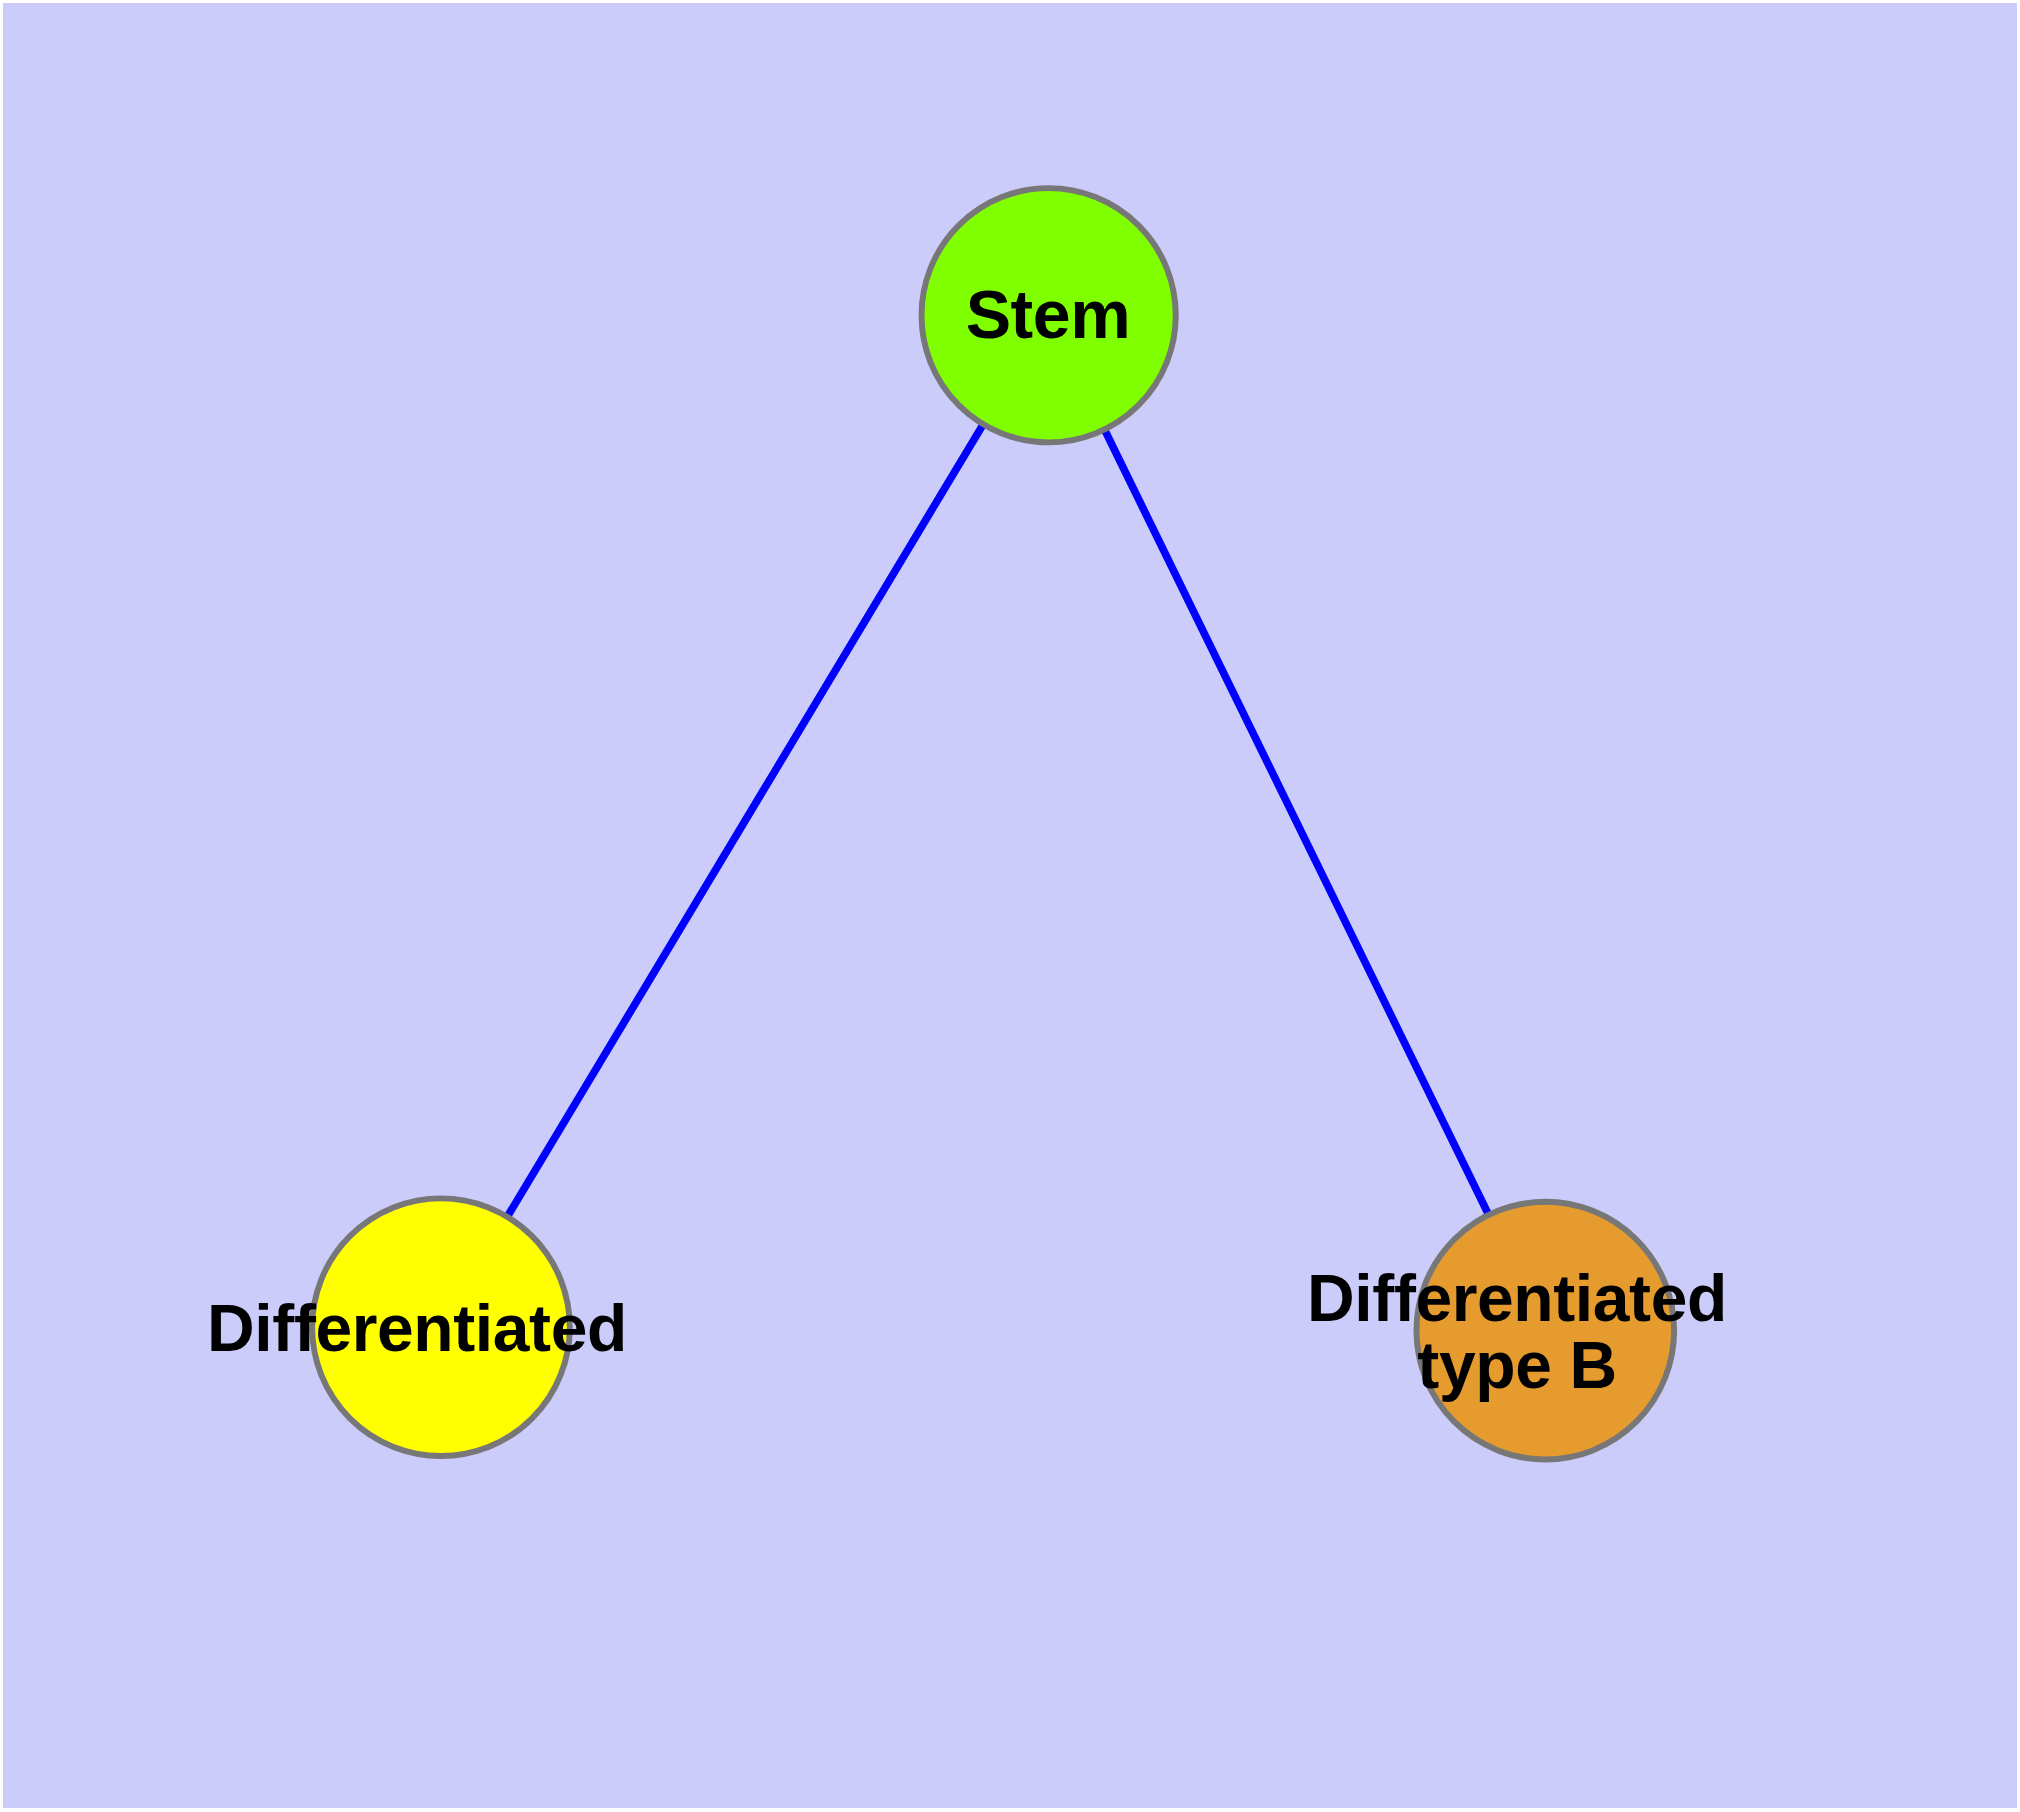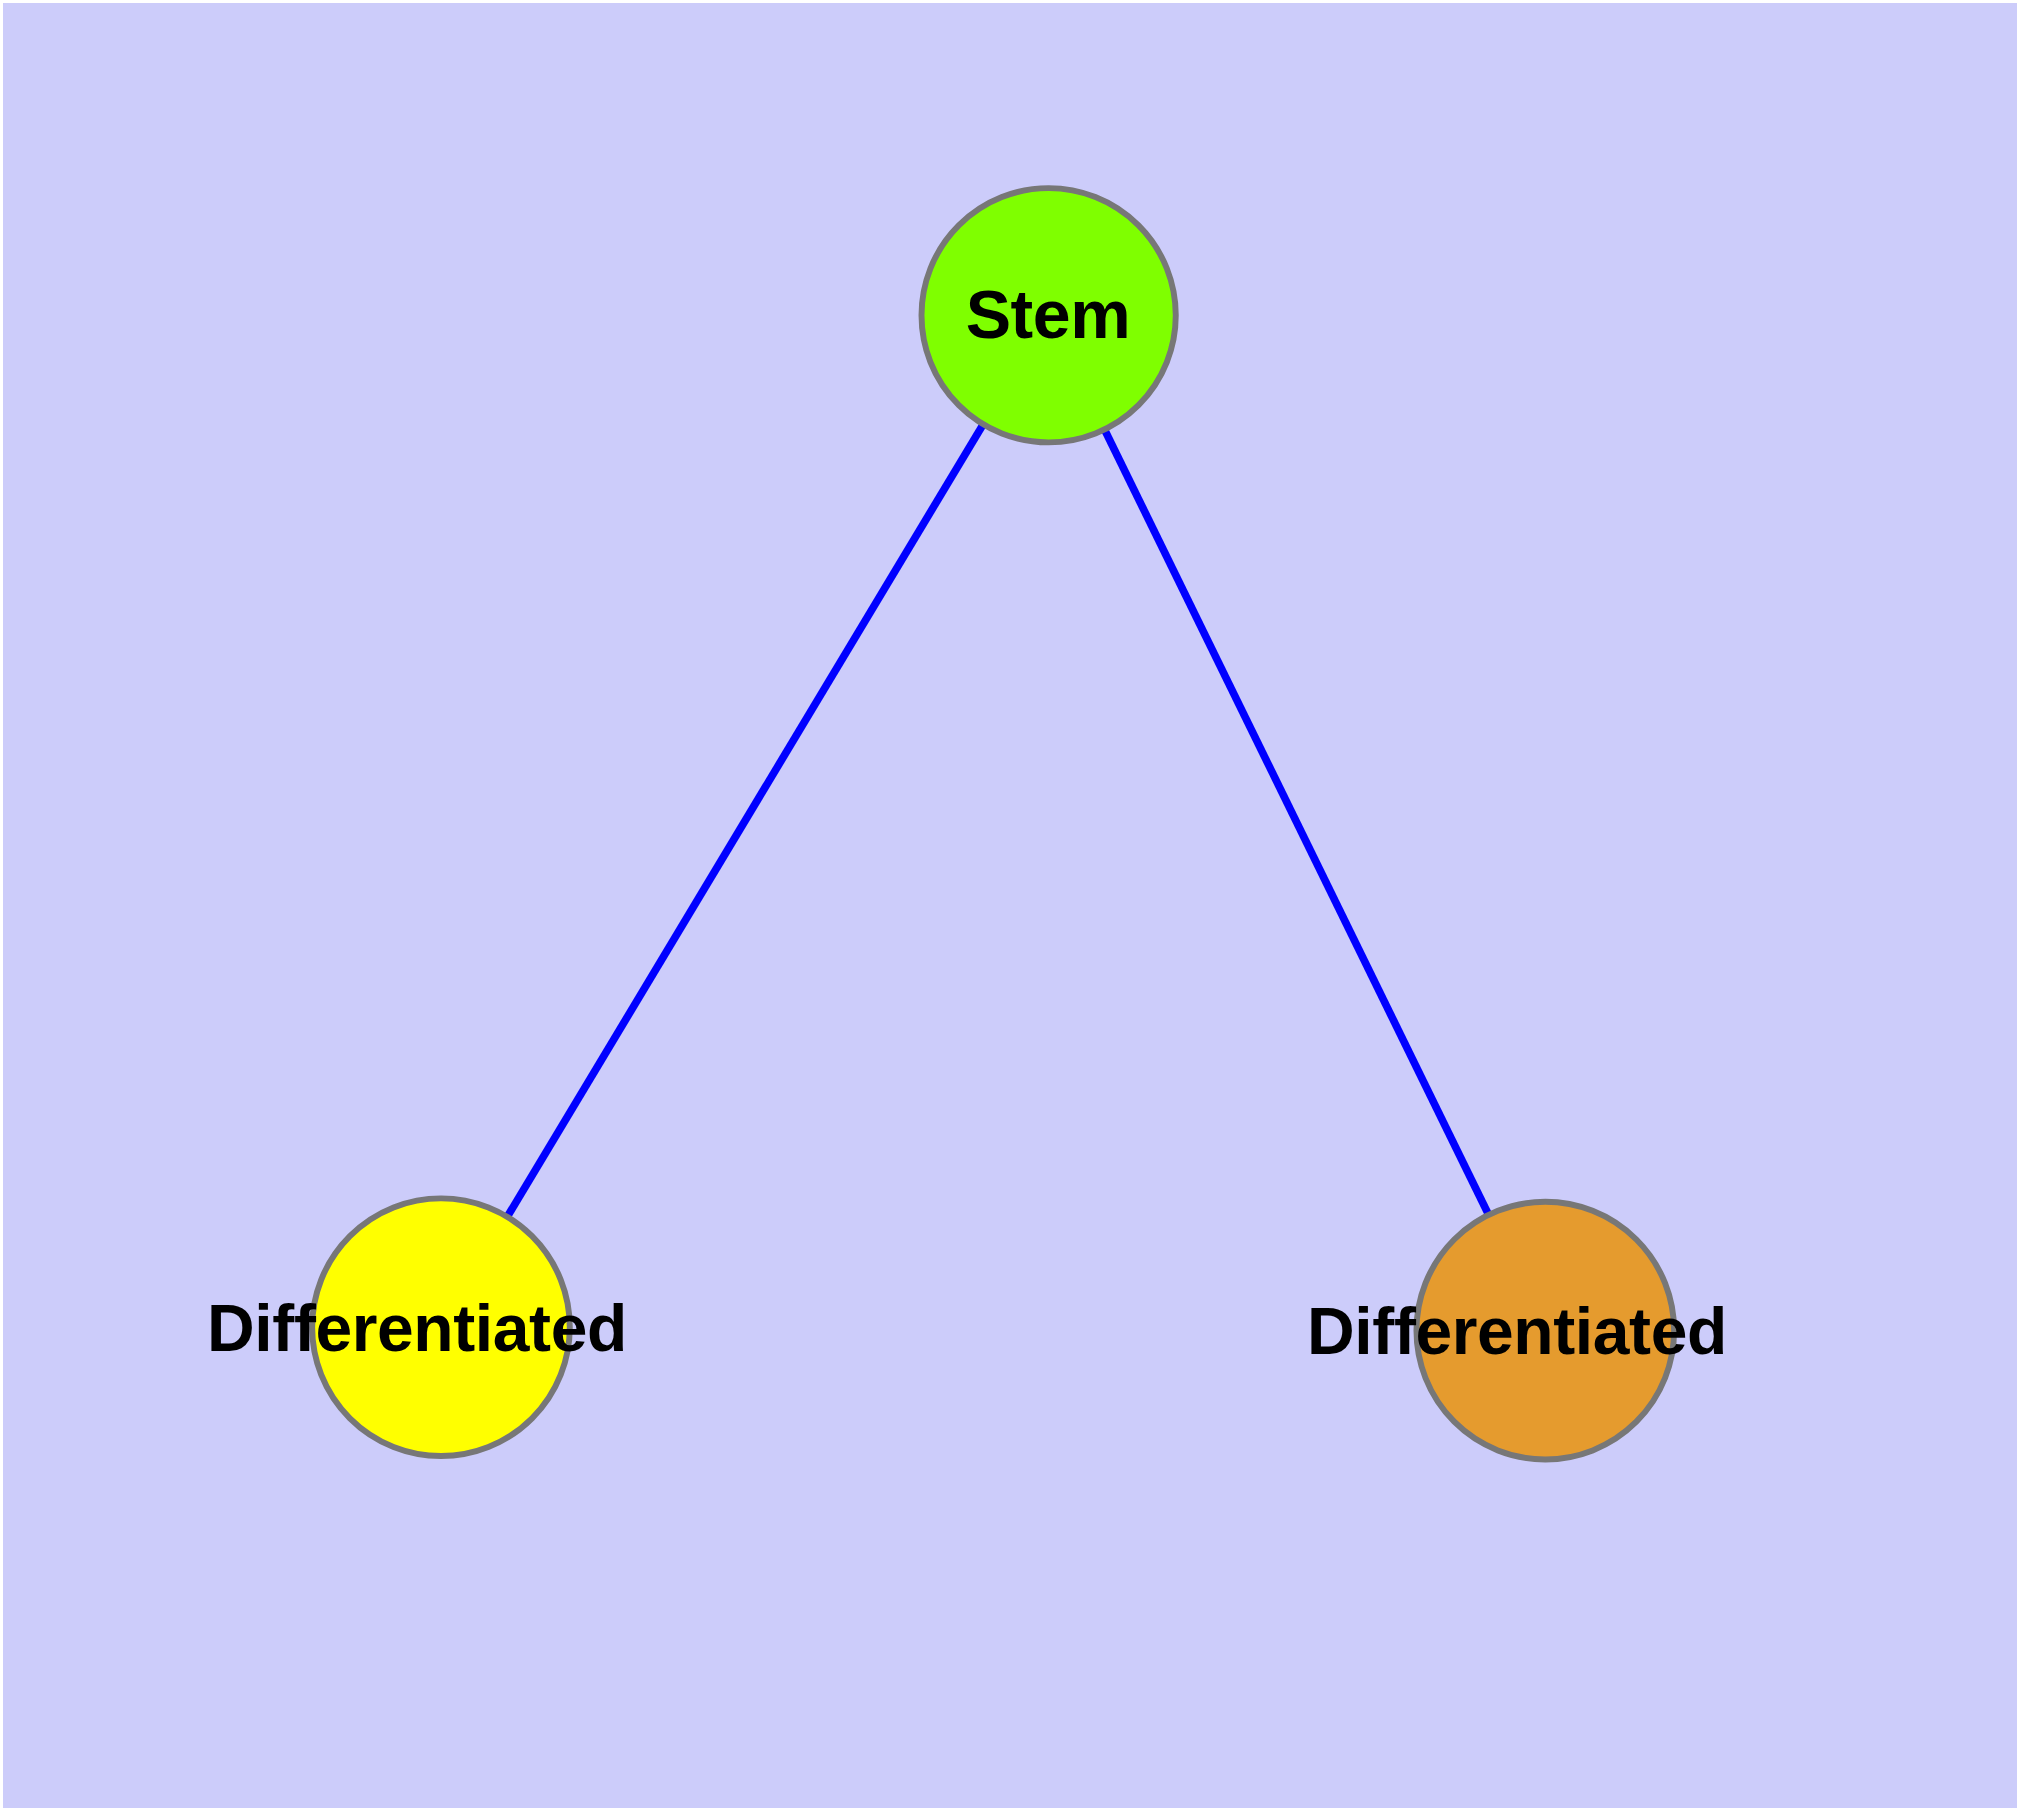--- a/index.html
+++ b/index.html
@@ -77,16 +77,17 @@
   <div class="node-label stem-label" style="left:1048px; top:315px;">
     <div>Stem</div>
   </div>
 
   <div class="node-label" style="left:417px; top:1329px;">
     <div>Differentiated</div>
   </div>
 
   <div class="node-label" style="left:1517px; top:1332px;">
     <div>Differentiated</div>
+    <div>type B</div>
   </div>
 
 </div>
 
 
 </body></html>

